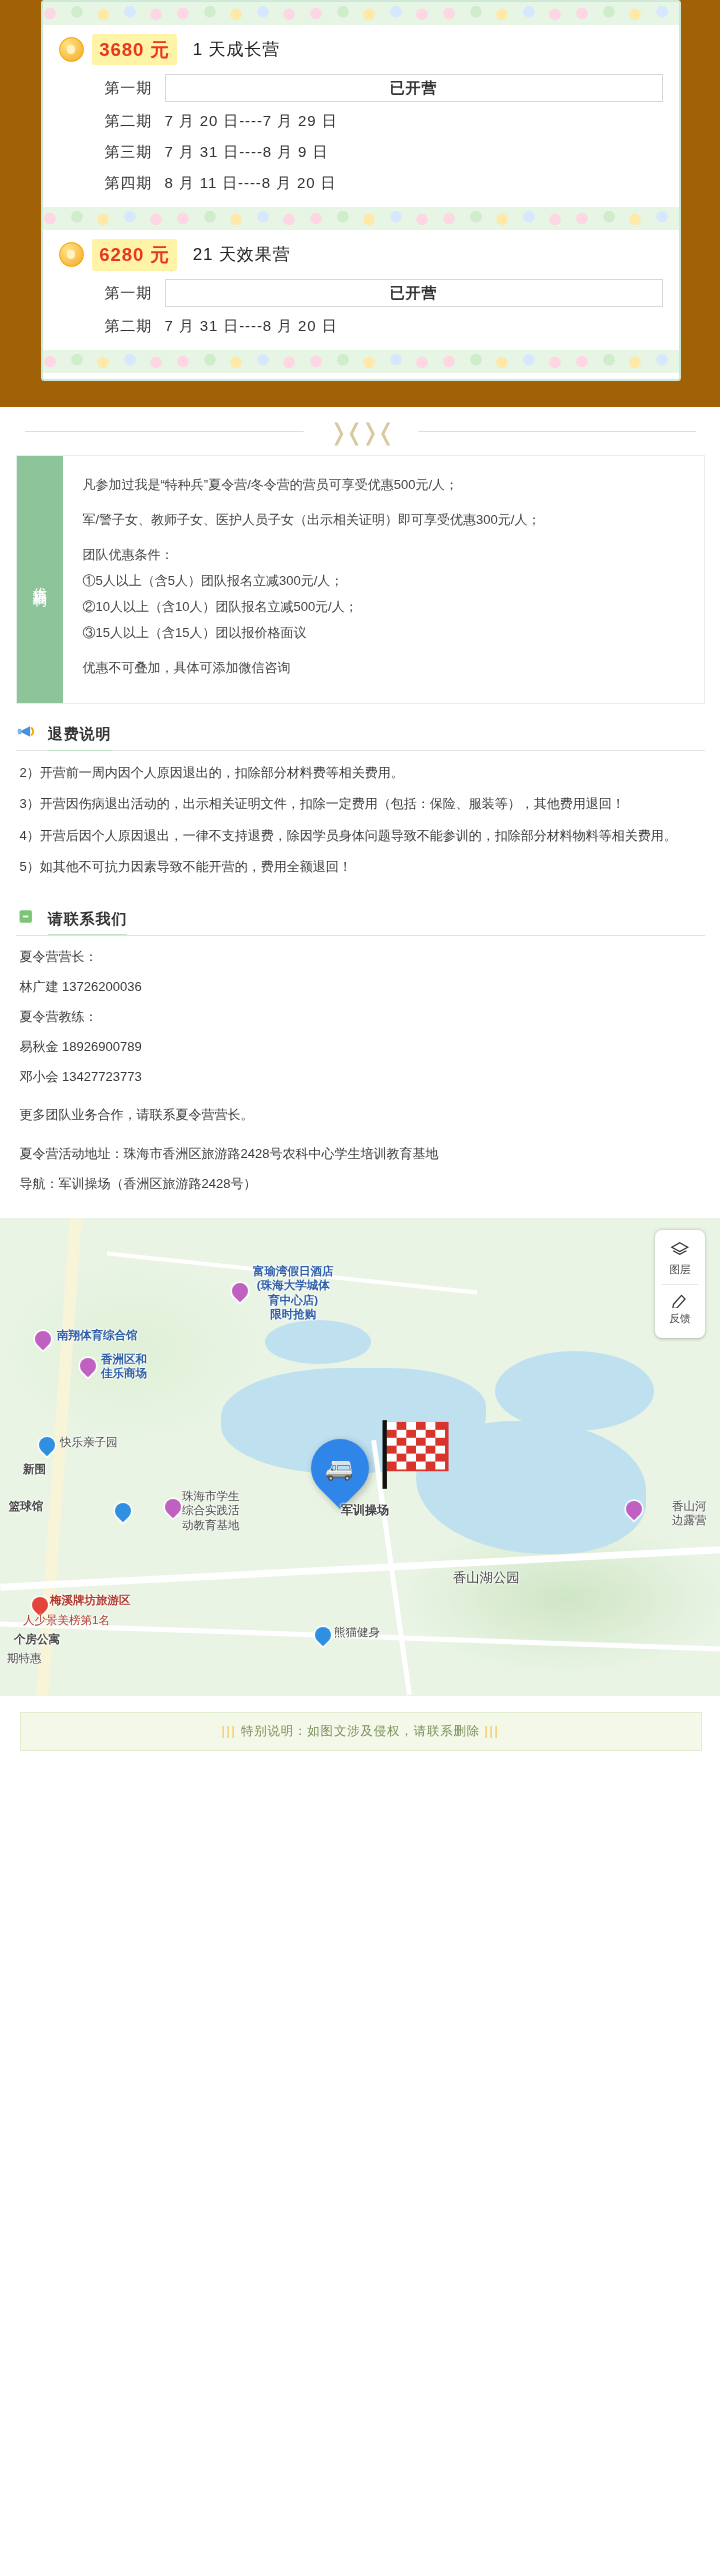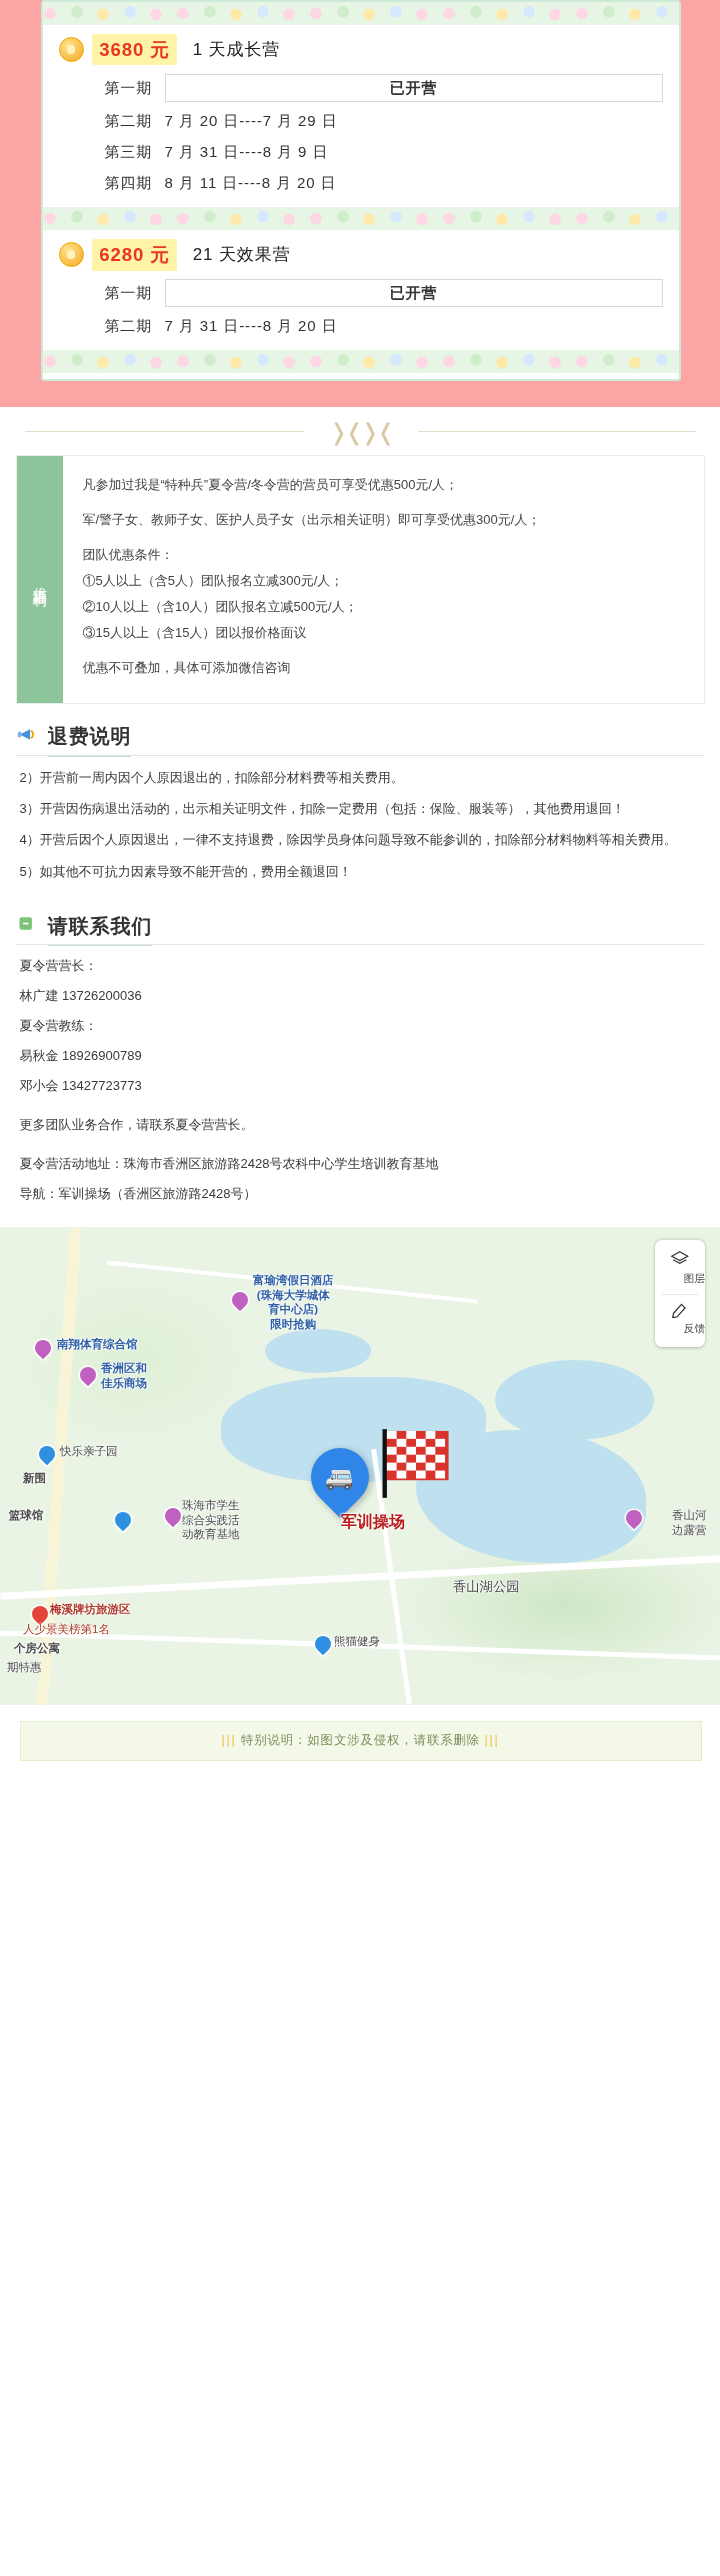--- a/index.html
+++ b/index.html
@@ -9,21 +9,21 @@
     font-family: "Liberation Sans", sans-serif;
     background: #ffffff;
     color: #333;
     font-size: 13.3px;
     line-height: 1.6;
   }
   .page { width: 721px; position: relative; }
 
   
   .price-section {
-    background: #fca5a5;
+    background: #a16207;
     padding: 0 21px 26.5px 21px;
   }
   .price-card {
     background: #ffffff;
     border: 2.7px solid #cfe9d8;
     border-radius: 3.5px;
     margin: 0 19.5px;
     padding: 0 0 5.3px 0;
     position: relative;
     overflow: hidden;
@@ -149,21 +149,21 @@
   }
   .sec-head {
     display: flex;
     align-items: center;
     gap: 8.8px;
     border-bottom: 0.9px solid #e3e3e3;
     padding-bottom: 7px;
   }
   .sec-head .ico { width: 23px; height: 23px; flex: 0 0 auto; }
   .sec-head .t {
-    font-size: 20px;
+    font-size: 15px;
     font-weight: bold;
     color: #333;
     letter-spacing: 0.9px;
     border-bottom: 1.8px solid #bfe3c6;
     padding-bottom: 3.5px;
     margin-bottom: -8.8px;
   }
   .sec-body {
     padding: 8.8px 3.5px 3.5px 3.5px;
     font-size: 13px;
@@ -238,21 +238,21 @@
     position:absolute; left: 379px; top: 202px;
     width: 81px; height: 69px;
   }
   .map-ctrl {
     position: absolute;
     right: 16px; top: 12.4px;
     width: 50px;
     background: #ffffff;
     border-radius: 7px;
     box-shadow: 0 0.9px 3.5px rgba(0,0,0,.25);
-    text-align: right;
+    text-align: center;
     padding: 5.3px 0 3.5px 0;
   }
   .map-ctrl .item { padding: 5.3px 0 7px 0; font-size: 10.6px; color:#444; }
   .map-ctrl .sep { height:0.9px; background:#e6e6e6; margin: 0 7px; }
   .map-ctrl svg { display:block; margin: 0 auto 1.8px auto; }
 
   
   .notice {
     margin: 16px 19.5px 19.5px 19.5px;
     background: #f3f8e8;
@@ -430,21 +430,21 @@
             <rect x="9" y="38" width="11" height="9"></rect>
               <rect x="31" y="38" width="11" height="9"></rect>
               <rect x="53" y="38" width="11" height="9"></rect>
             <rect x="20" y="47" width="11" height="9"></rect>
               <rect x="42" y="47" width="11" height="9"></rect>
               <rect x="64" y="47" width="11" height="9"></rect>
           </g>
         </g>
       </svg>
     </div>
-    <div class="map-label" style="left:341px;top:285px;font-size:16px;font-weight:bold;color:#b91c1c;">军训操场</div>
+    <div class="map-label" style="left:341px;top:285px;font-size:12px;font-weight:bold;color:#404040;">军训操场</div>
 
     <div class="map-label" style="left:253px;top:46px;white-space:pre-line;font-weight:bold;color:#2f5fa8;">富瑜湾假日酒店
 (珠海大学城体
 育中心店)
 限时抢购</div>
     <div class="map-label" style="left:57px;top:110px;font-weight:bold;color:#2f5fa8;">南翔体育综合馆</div>
     <div class="map-label" style="left:101px;top:134px;white-space:pre-line;font-weight:bold;color:#2f5fa8;">香洲区和
 佳乐商场</div>
     <div class="map-label" style="left:60px;top:217px;">快乐亲子园</div>
     <div class="map-label" style="left:23px;top:244px;font-weight:bold;">新围</div>

